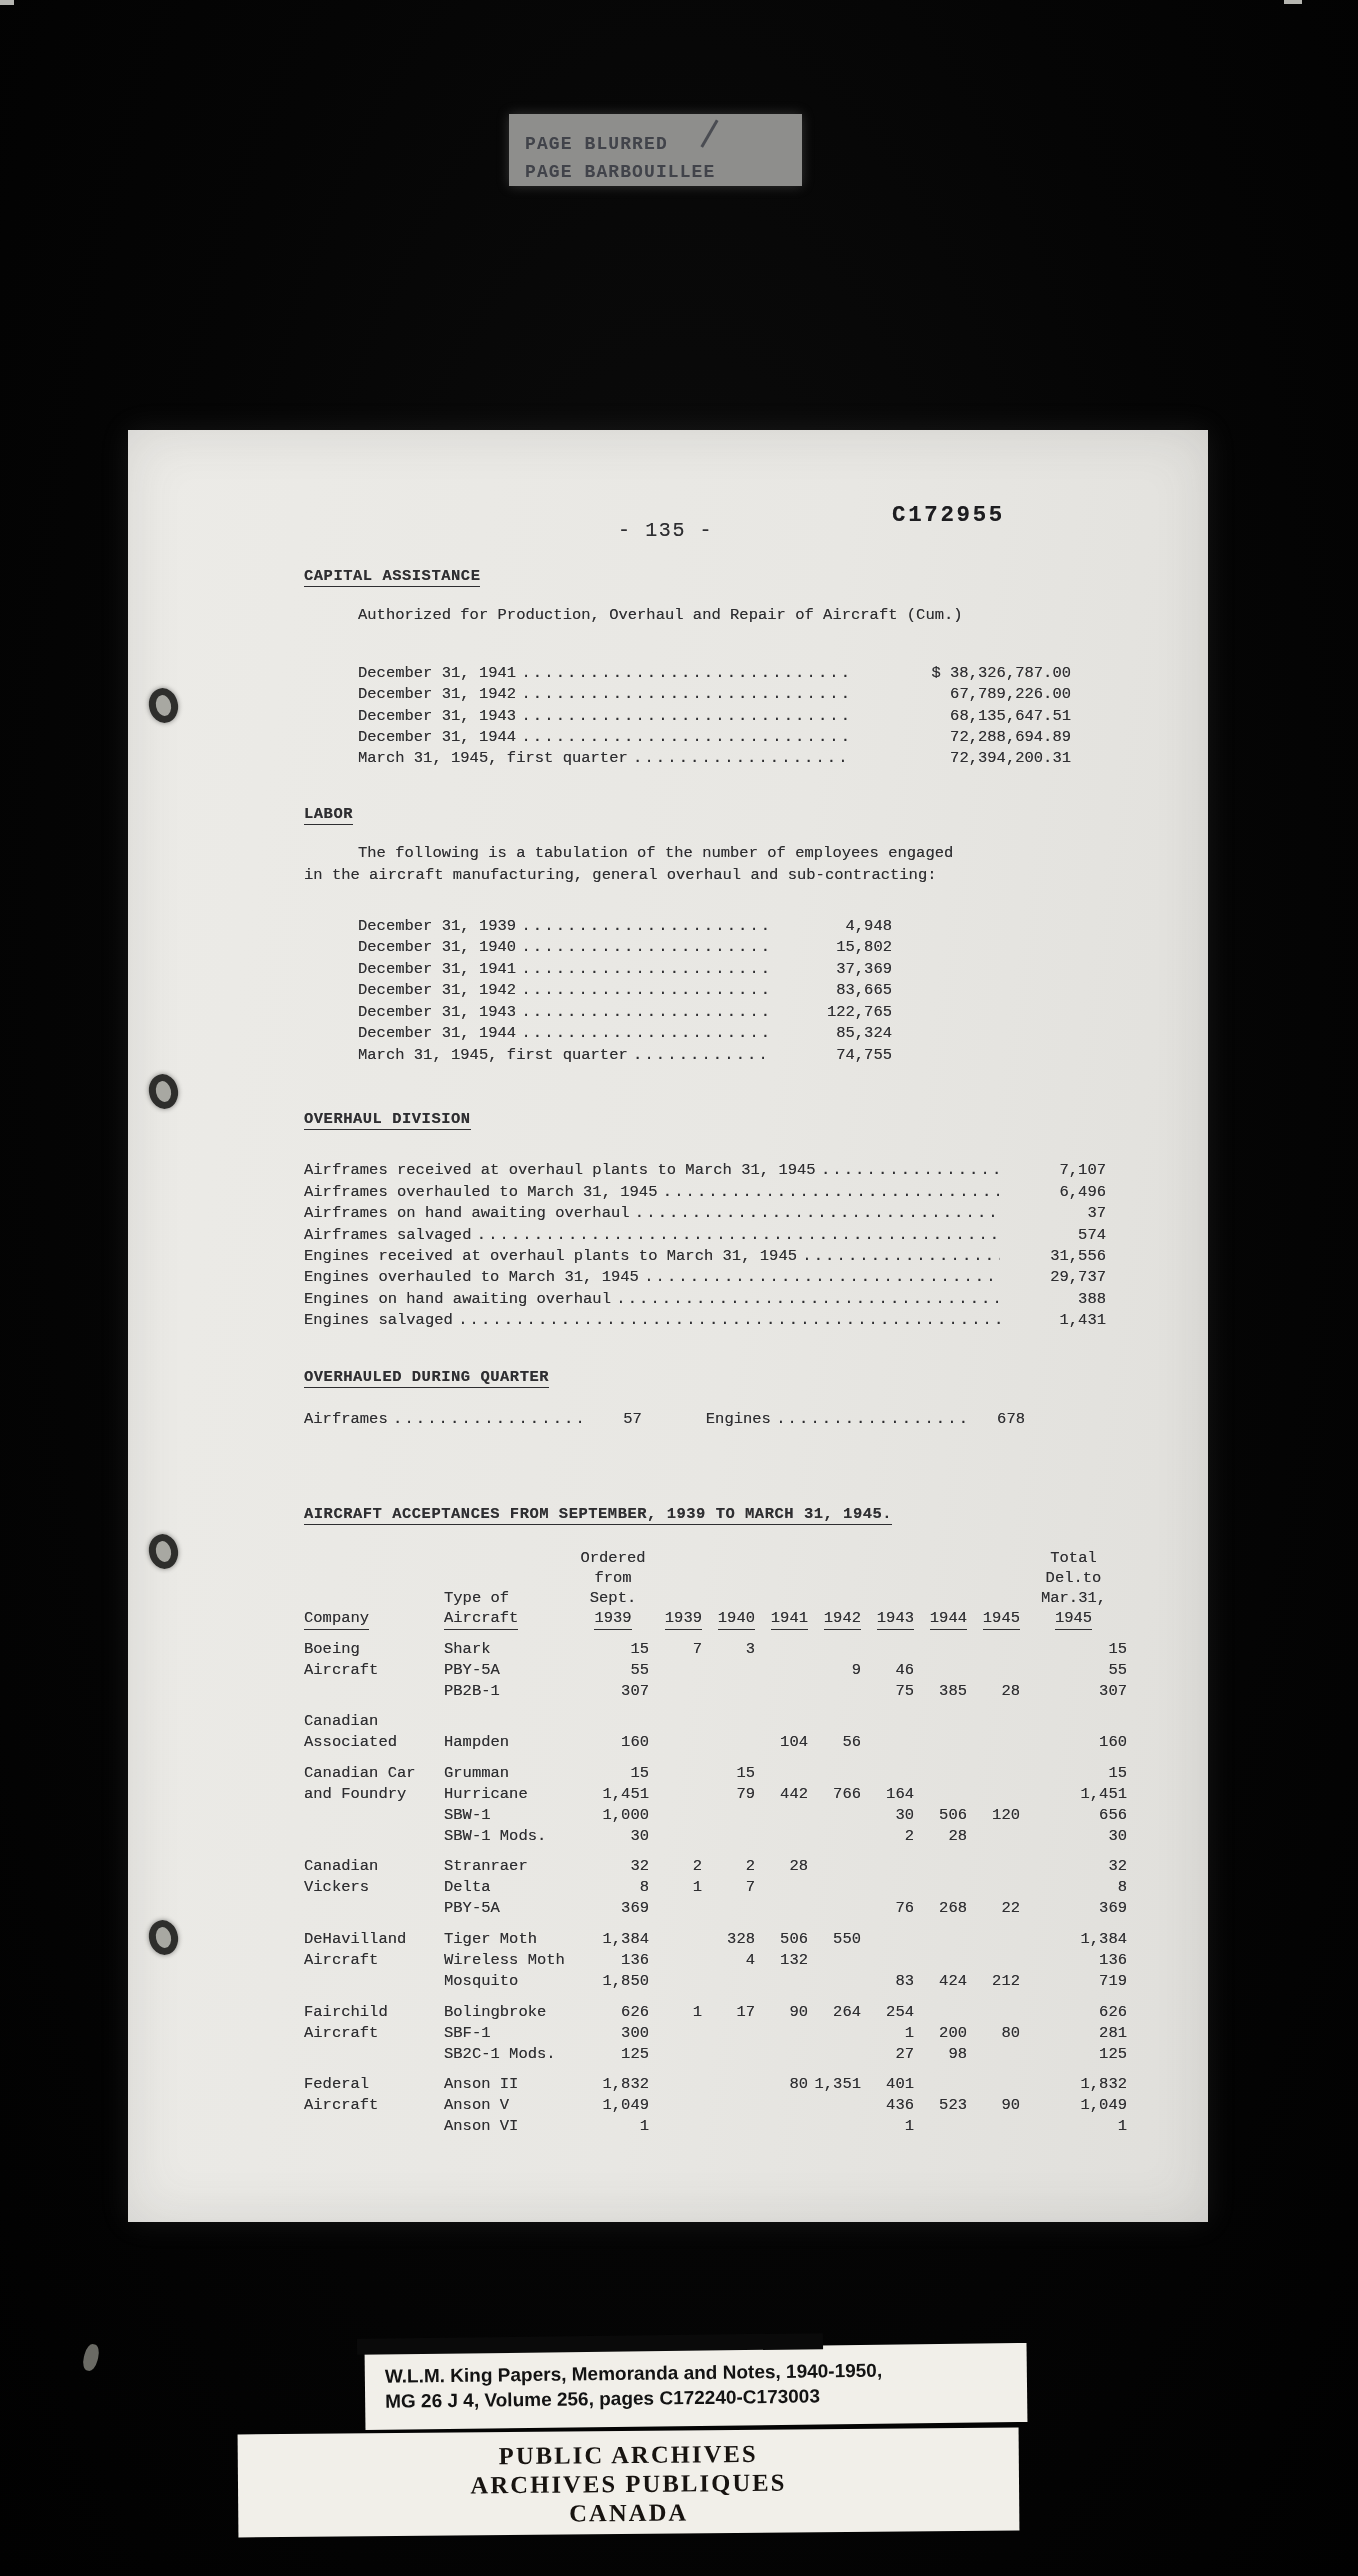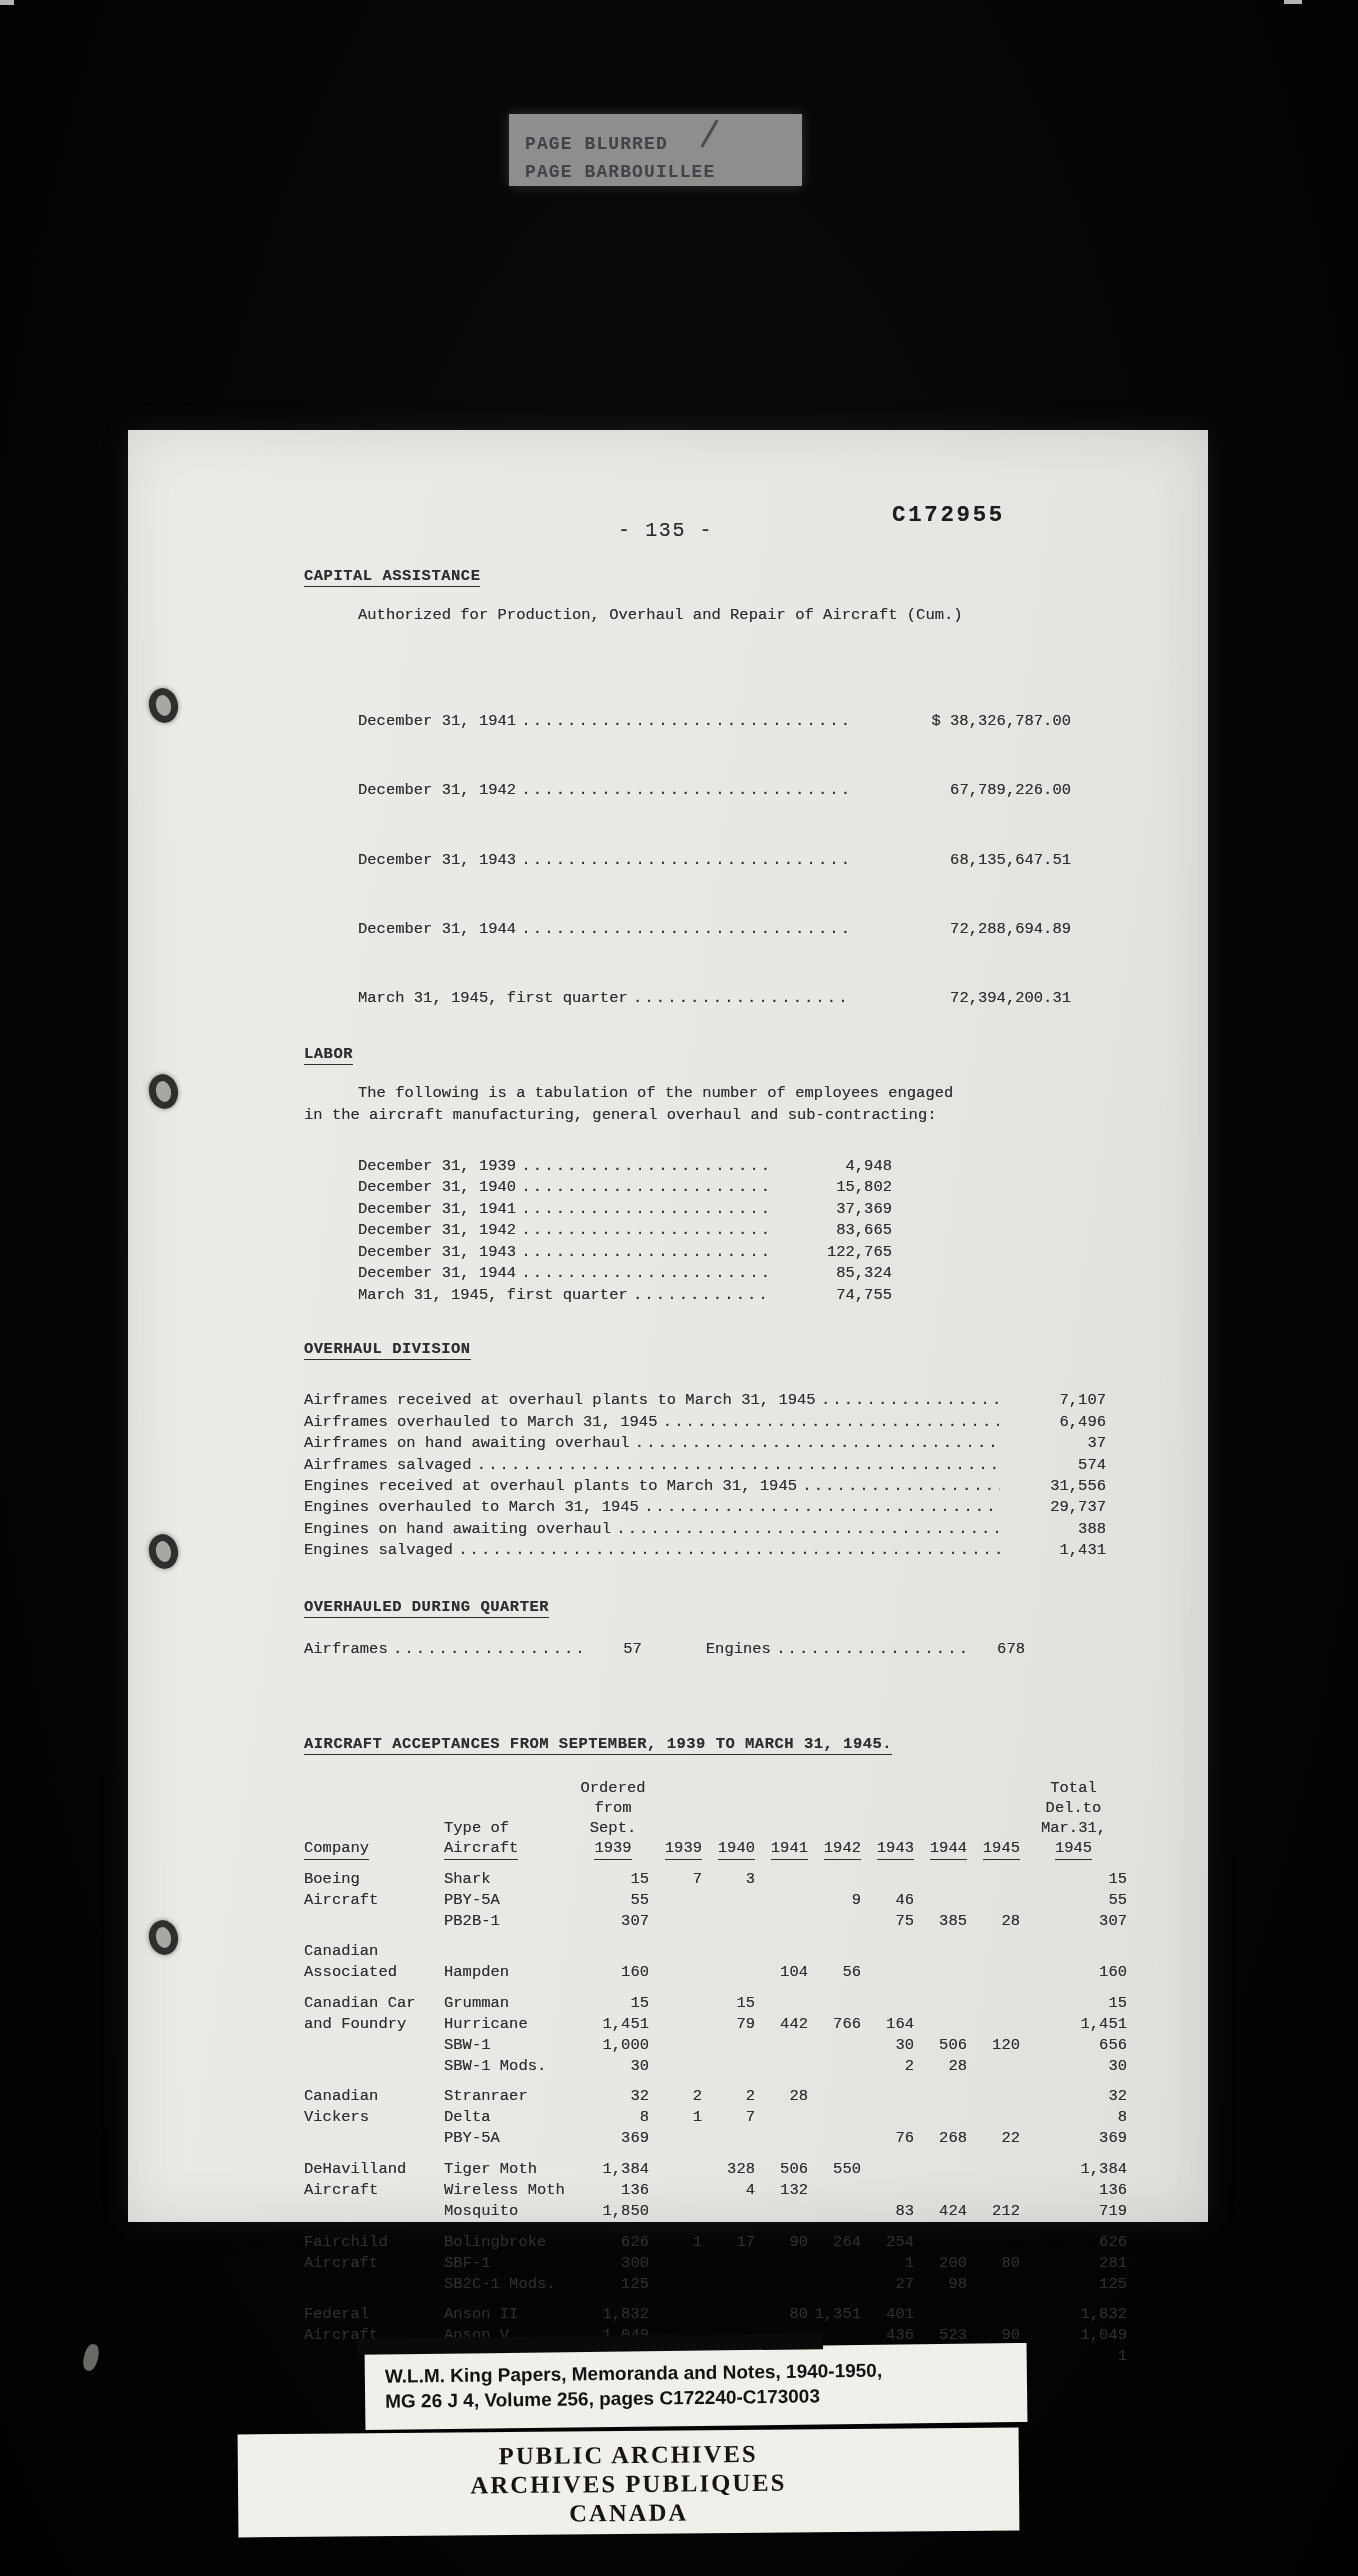--- a/index.html
+++ b/index.html
@@ -53,25 +53,25 @@
   .lrow { display:flex; align-items:baseline; }
   .lab { white-space:nowrap; }
   .leader { flex:1 1 auto; overflow:hidden; white-space:nowrap; margin:0 5.3px; }
   .leader::before {
     content:"........................................................................................................";
     letter-spacing:2.1px;
   }
   .val { white-space:nowrap; text-align:right; flex:0 0 auto; }
 
   #capital-rows { margin-left:54px; width:713px; }
-  #capital-rows .val { width:214px;margin-top:48px; }
+  #capital-rows .val { width:214px; }
   #sec-labor { margin-top:34px; }
   #labor-rows { margin-left:54px; width:534px; margin-top:30px; }
   #labor-rows .val { width:117px; }
-  #sec-overhaul { margin-top:33px; }
+  #sec-overhaul { margin-top:43px; }
   #overhaul-rows { width:802px; margin-top:30px; }
   #overhaul-rows .val { width:101px; }
 
   #sec-quarter { margin-top:35px; }
   .qrow { display:flex; align-items:flex-start; width:721px; margin-top:21.4px; }
   .qval { width:48px; text-align:right; flex:0 0 auto; }
   .qgap { width:64px; flex:0 0 auto; }
 
   #sec-acceptances { margin-top:73px; }
   .t-head { margin-top:23px; }

